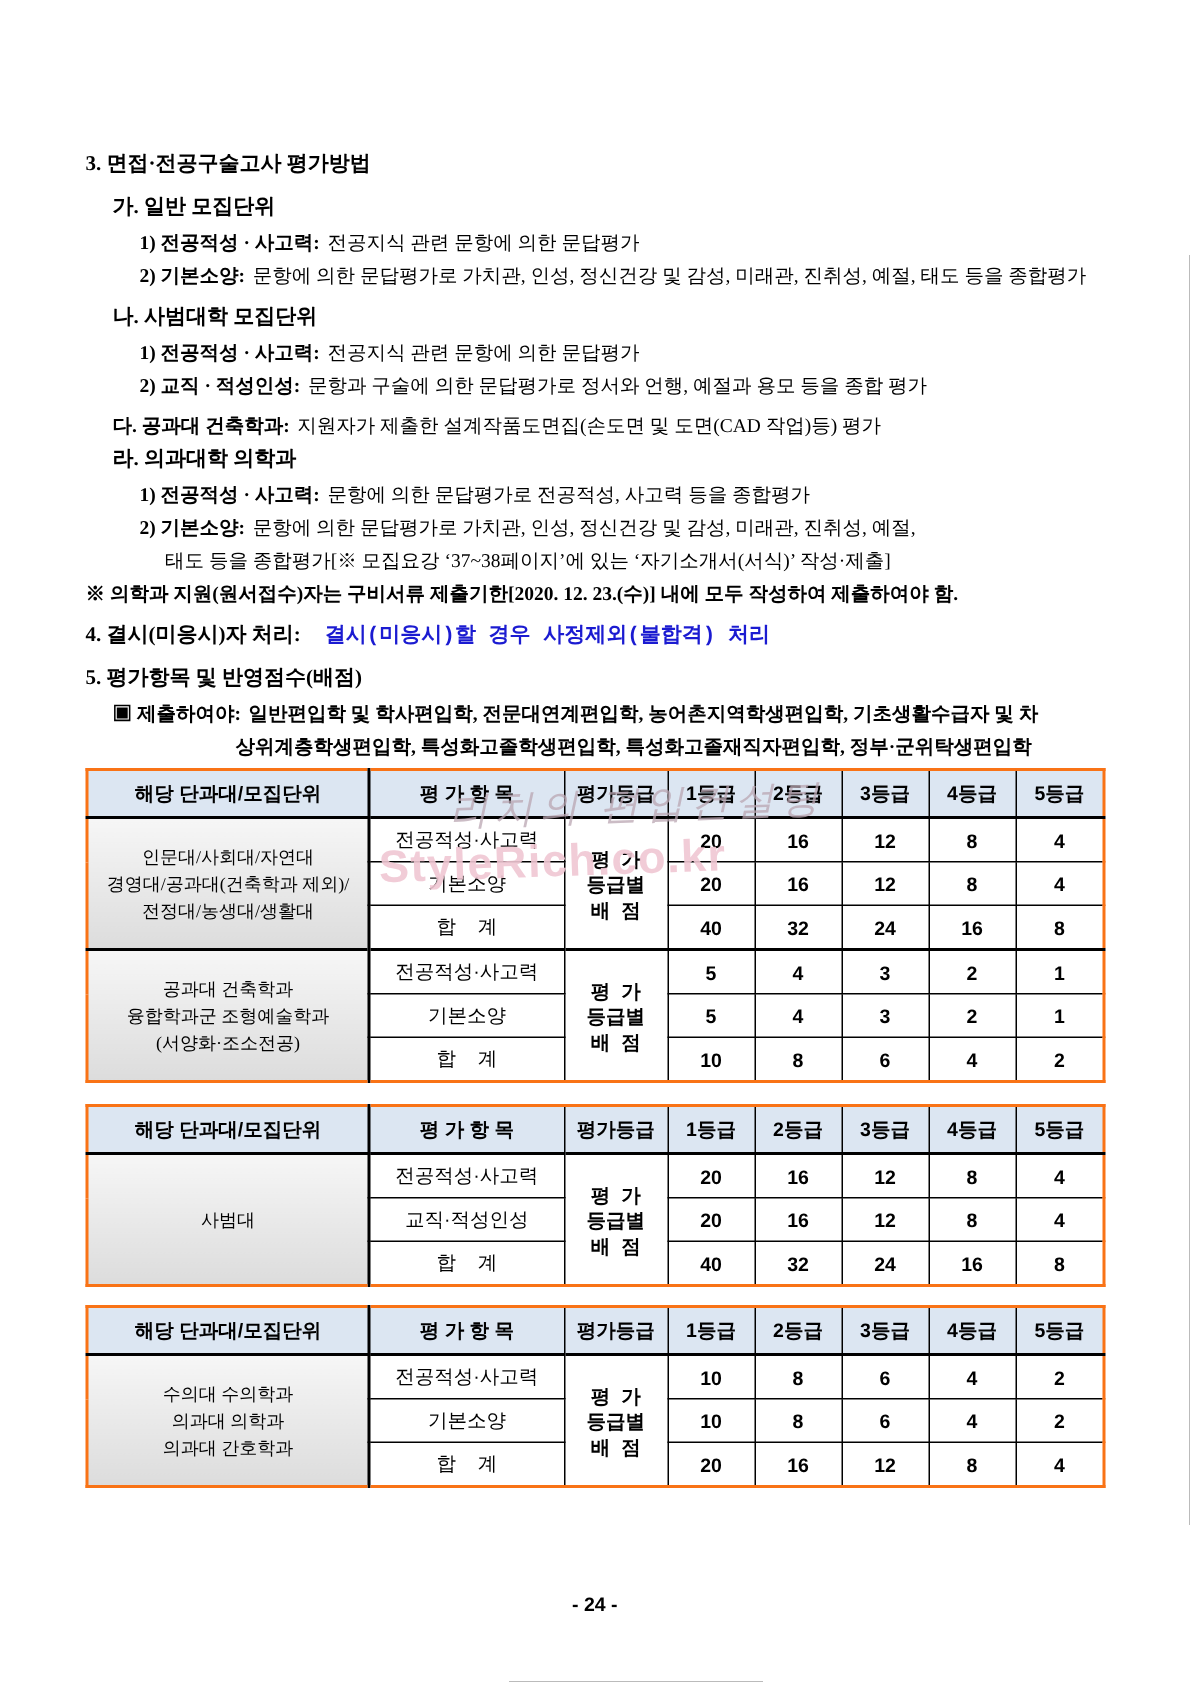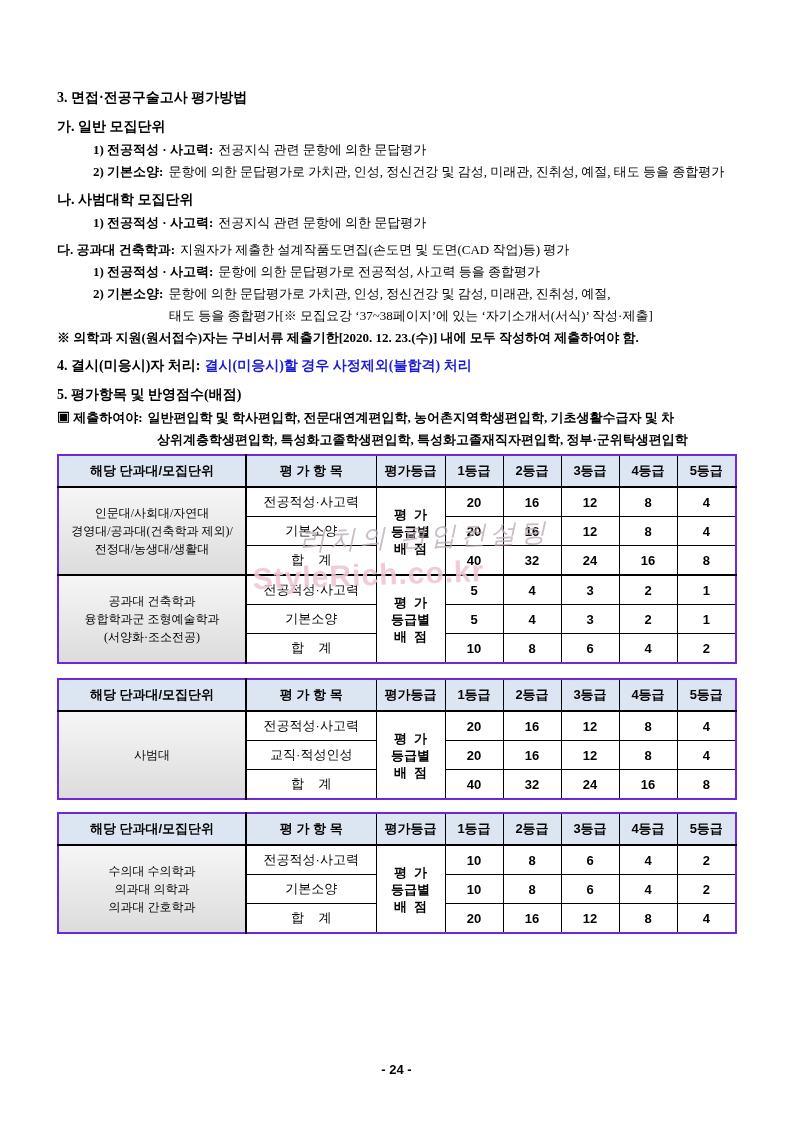--- a/index.html
+++ b/index.html
@@ -1,40 +1,40 @@
 <!DOCTYPE html>
 <html><head>
 <meta charset="utf-8">
 <style>
   html,body { margin:0; padding:0; background:#888; }
   .page {
     position:relative; width:793px; height:1121px; margin:0 auto;
     background:#ffffff; overflow:hidden; color:#000;
     font-family:"Liberation Serif", serif;
   }
-  .content { position:absolute; left:57px; top:86px; width:680px; }
+  .content { position:absolute; left:57px; top:98px; width:680px; }
 
   
   .ln  { font-size:13px; line-height:22px; white-space:nowrap; }
   .h   { font-size:14px; line-height:24px; font-weight:bold; white-space:nowrap; }
   .b   { font-weight:bold; }
   .gap { margin-top:5px; }
-  .ind1 { }
+  .ind1 { margin-left:18px; }
   .ind2 { margin-left:36px; }
   .indnote  { margin-left:52px; }
-  .indcont  { margin-left:112px; }
+  .indcont  { margin-left:53px; }
   .inddead  { }
   .indtypes2{ margin-left:100px; }
   .txt { margin-left:5px; }
-  .blue { color:#1b1bd1; margin-left:4px; }
+  .blue { color:#1b1bd1; margin-left:16px;font-family:Liberation Mono, monospace; }
 
   
   table.tbl {
     border-collapse:collapse; table-layout:fixed; width:678px;
-    border:2px solid #6d28d9;
+    border:2px solid #f97316;
     font-family:"Liberation Sans", sans-serif;
   }
   .tbl th {
     border:1px solid #000; border-bottom:2px solid #000;
     background:#dce6f2; font-size:13px; font-weight:bold;
     height:30px; text-align:center; padding:0;
   }
   .tbl td { border:1px solid #000; text-align:center; vertical-align:middle; height:28px; padding:0; }
   .tbl th.c1, .tbl td.unit { border-right:2px solid #000; }
   td.unit {
@@ -77,23 +77,25 @@
   <div class="content">
 
     <div class="h">3. 면접·전공구술고사 평가방법</div>
 
     <div class="h ind1 gap">가. 일반 모집단위</div>
     <div class="ln ind2"><span class="b">1) 전공적성 · 사고력:</span><span class="txt">전공지식 관련 문항에 의한 문답평가</span></div>
     <div class="ln ind2"><span class="b">2) 기본소양:</span><span class="txt">문항에 의한 문답평가로 가치관, 인성, 정신건강 및 감성, 미래관, 진취성, 예절, 태도 등을 종합평가</span></div>
 
     <div class="h ind1 gap">나. 사범대학 모집단위</div>
     <div class="ln ind2"><span class="b">1) 전공적성 · 사고력:</span><span class="txt">전공지식 관련 문항에 의한 문답평가</span></div>
+    <div class="ln ind2"><span class="b">2) 교직 · 적성인성:</span><span class="txt">문항과 구술에 의한 문답평가로 정서와 언행, 예절과 용모 등을 종합 평가</span></div>
 
     <div class="ln ind1 gap"><span class="b"></span><span class="b">다. 공과대 건축학과:</span><span class="txt">지원자가 제출한 설계작품도면집(손도면 및 도면(CAD 작업)등) 평가</span></div>
 
+    <div class="h ind1">라. 의과대학 의학과</div>
     <div class="ln ind2"><span class="b">1) 전공적성 · 사고력:</span><span class="txt">문항에 의한 문답평가로 전공적성, 사고력 등을 종합평가</span></div>
     <div class="ln ind2"><span class="b">2) 기본소양:</span><span class="txt">문항에 의한 문답평가로 가치관, 인성, 정신건강 및 감성, 미래관, 진취성, 예절,</span></div>
     <div class="ln indcont">태도 등을 종합평가[※ 모집요강 ‘37~38페이지’에 있는 ‘자기소개서(서식)’ 작성·제출]</div>
     <div class="ln inddead b">※ 의학과 지원(원서접수)자는 구비서류 제출기한[2020. 12. 23.(수)] 내에 모두 작성하여 제출하여야 함.</div>
 
     <div class="h gap"><span>4. 결시(미응시)자 처리:</span><span class="blue">결시(미응시)할 경우 사정제외(불합격) 처리</span></div>
 
     <div class="h gap">5. 평가항목 및 반영점수(배점)</div>
     <div class="ln ind1 b"><span>▣ 제출하여야:</span><span class="txt">일반편입학 및 학사편입학, 전문대연계편입학, 농어촌지역학생편입학, 기초생활수급자 및  차</span></div>
     <div class="ln indtypes2 b">상위계층학생편입학, 특성화고졸학생편입학, 특성화고졸재직자편입학, 정부·군위탁생편입학</div>

